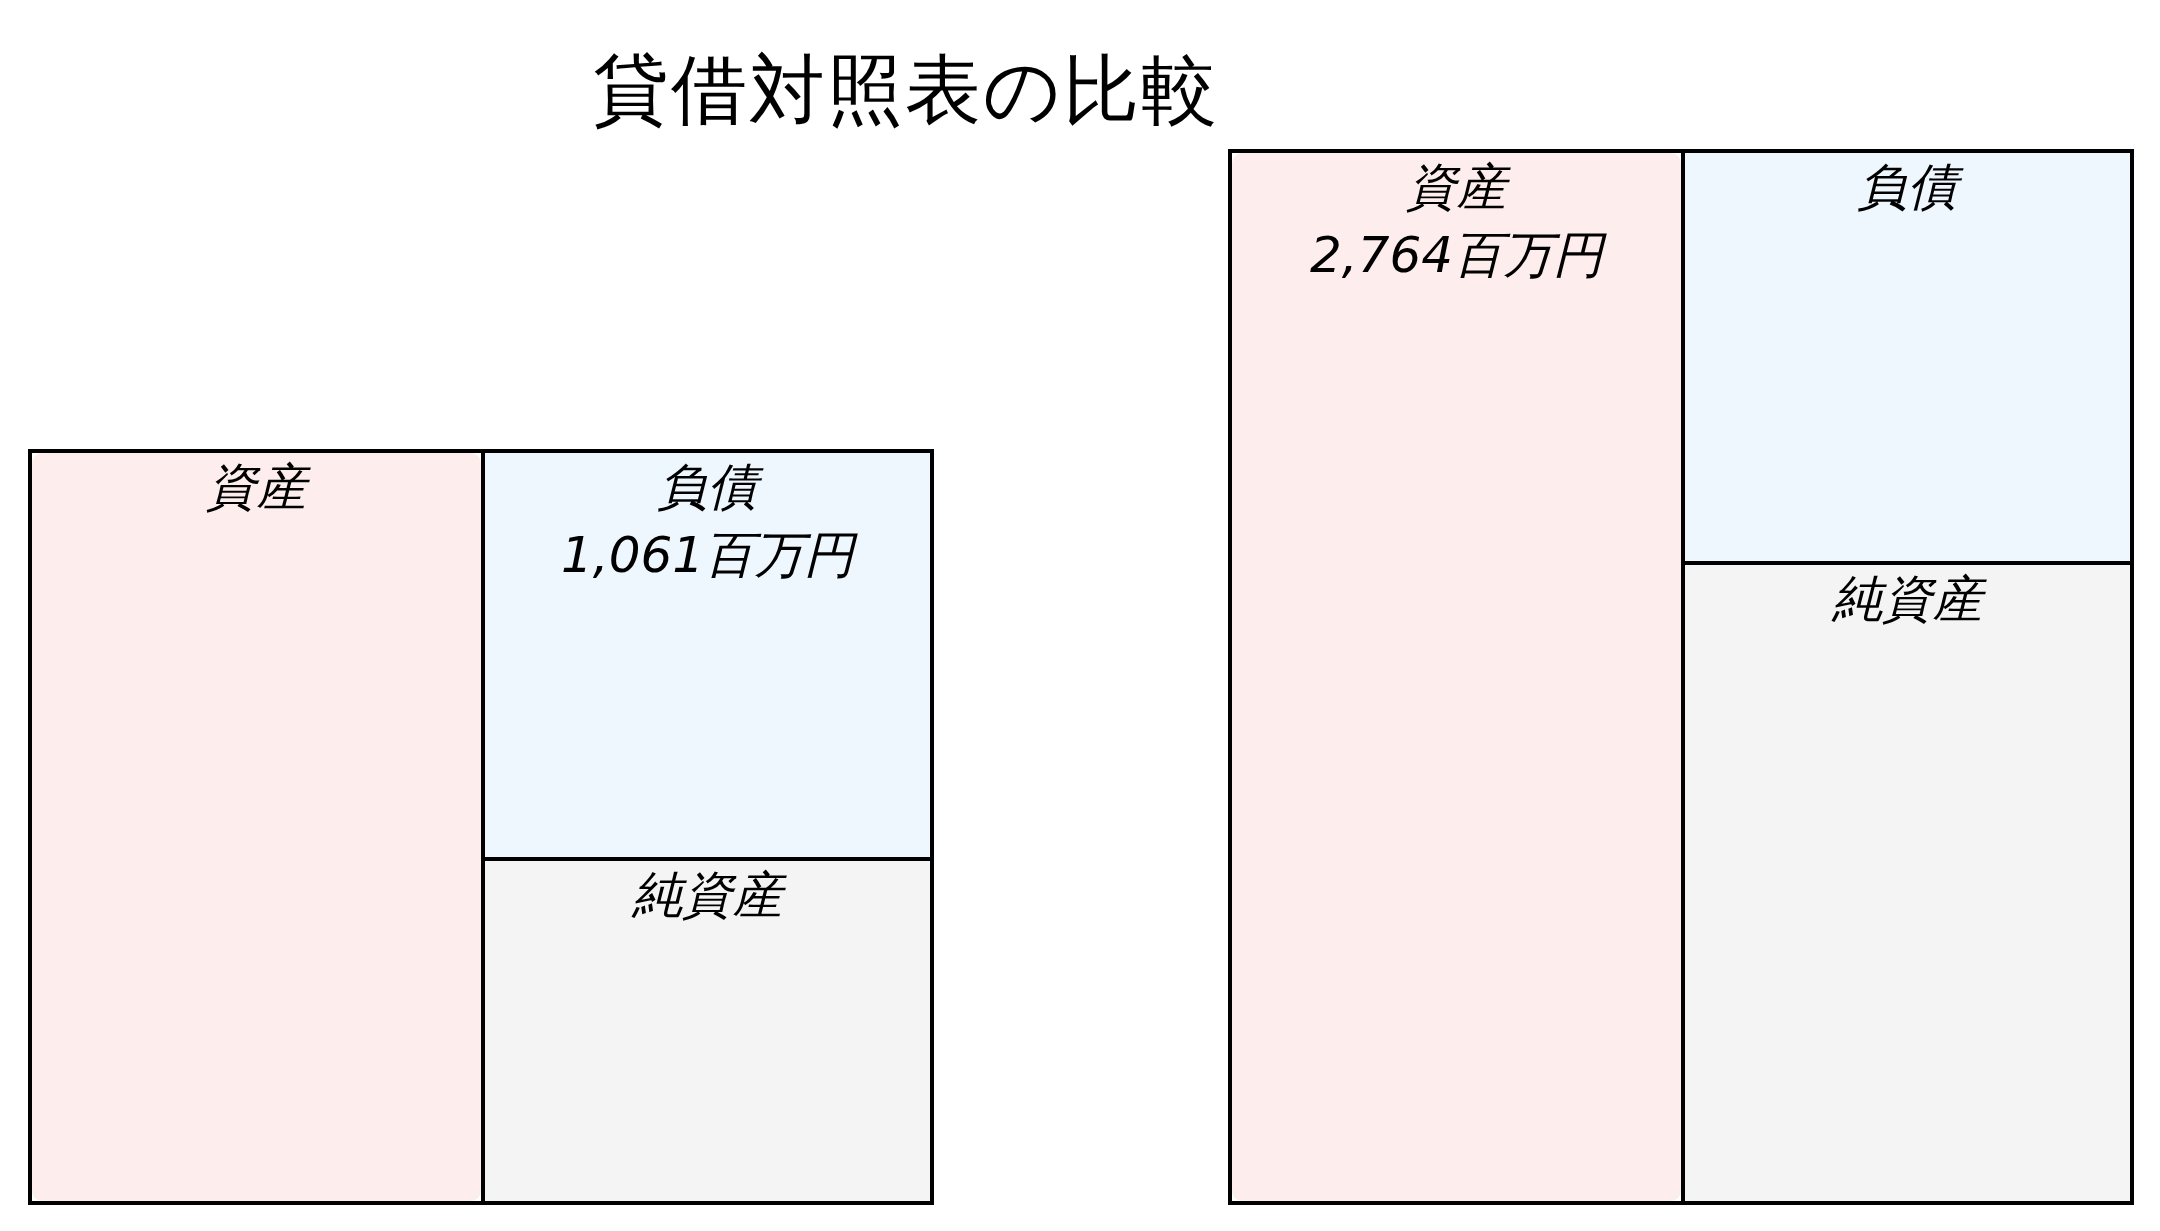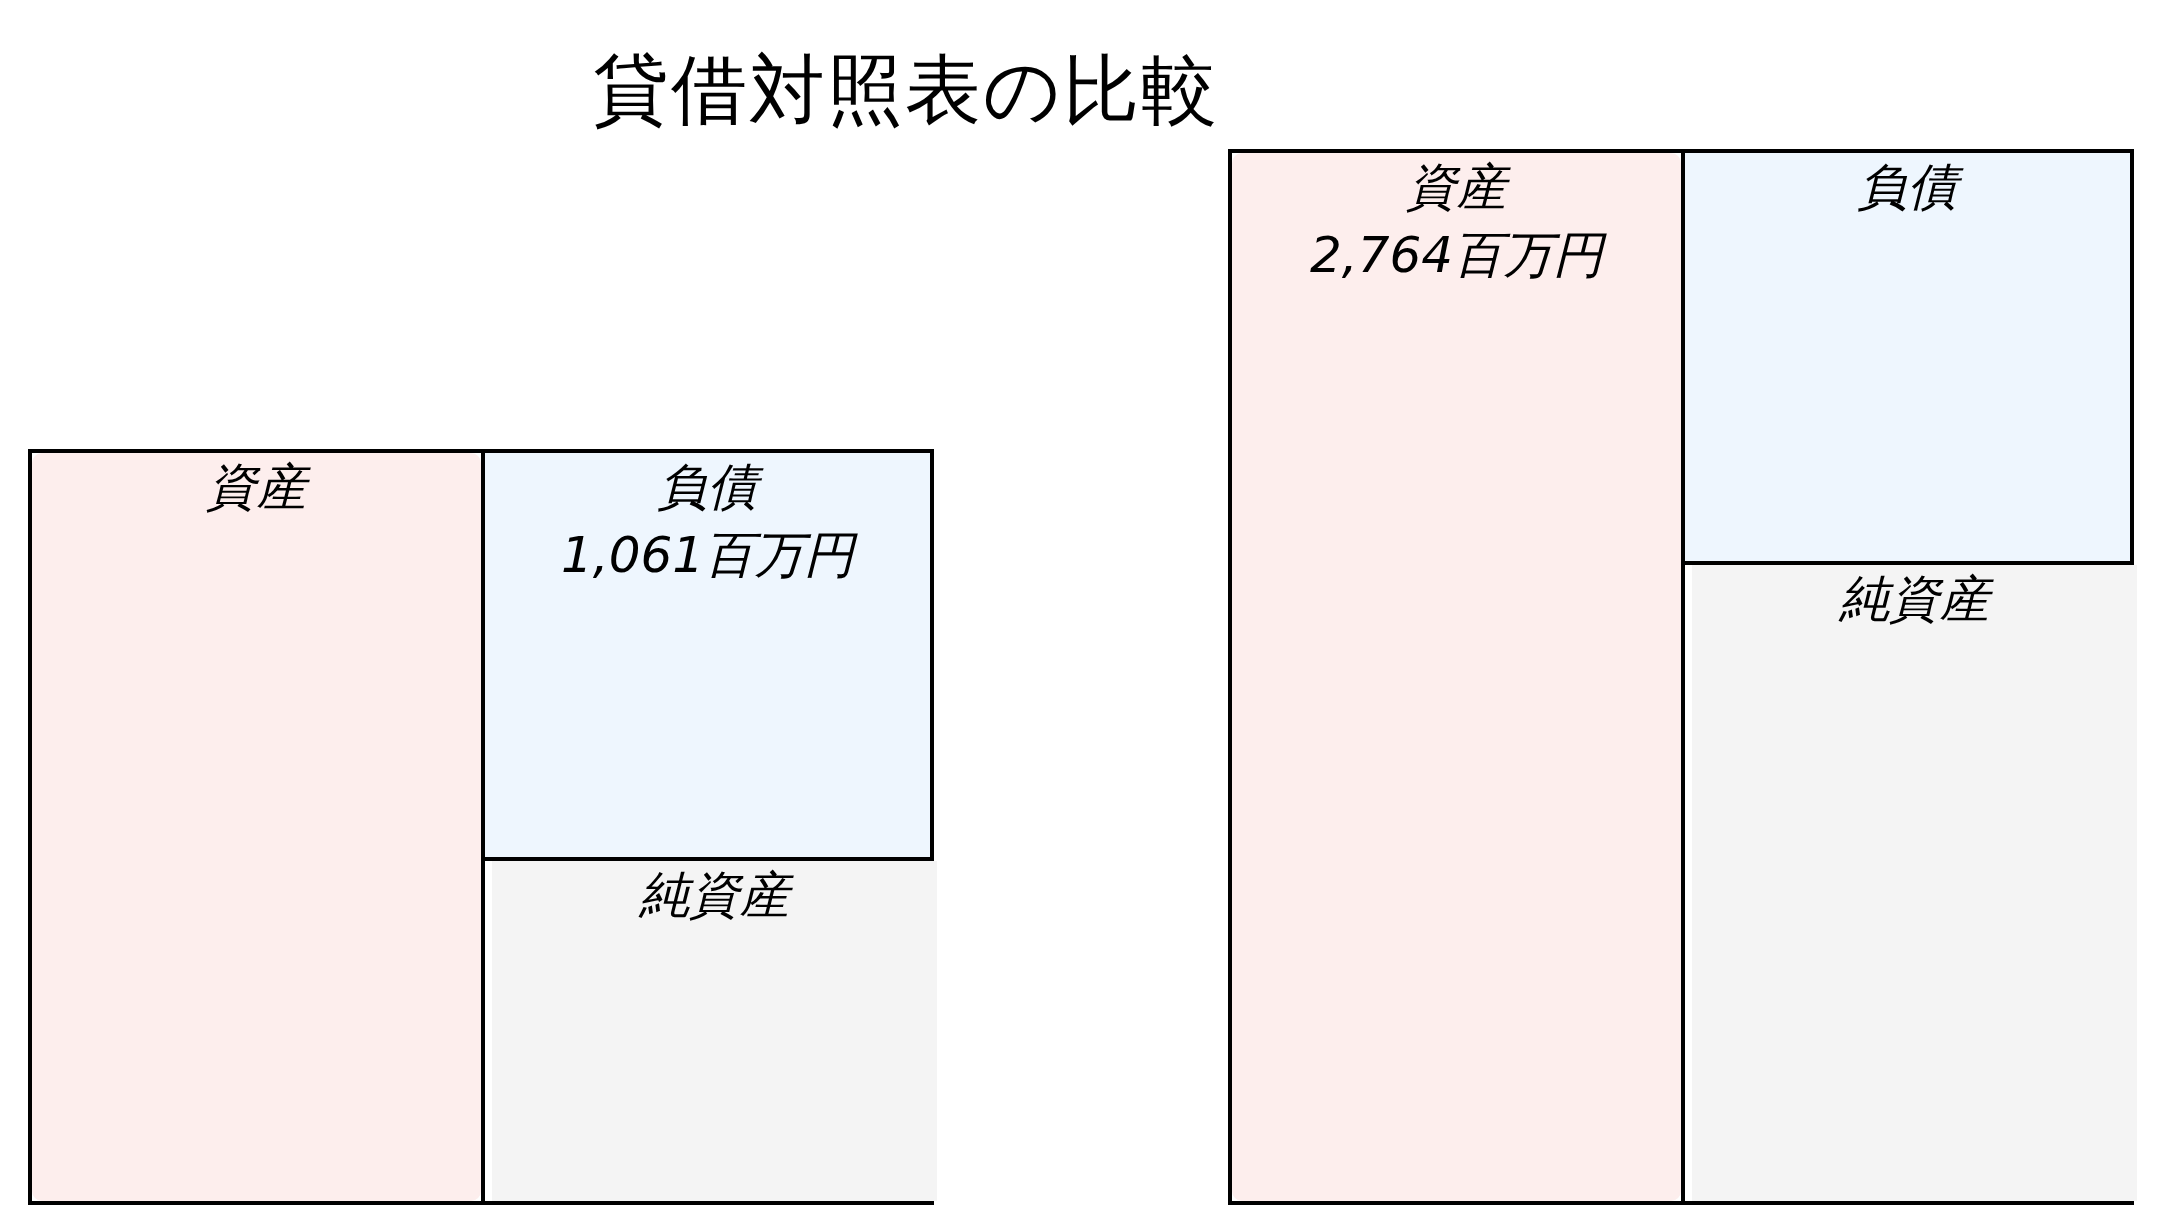--- a/index.html
+++ b/index.html
@@ -44,21 +44,21 @@
     }
     .cell .name,
     .cell .amount {
       display: block;
       font-size: 50px;
       line-height: 68px;
       white-space: nowrap;
     }
     .assets { background: #FDEEED; border-radius: 10px; }
     .liabilities { background: #EEF6FE; }
-    .equity { background: #F4F4F4; margin-left: 7px; }
+    .equity { background: #F4F4F4; }
     .vline {
       position: absolute;
       top: 0;
       bottom: 0;
       width: 4px;
       background: #000000;
     }
     .hline {
       position: absolute;
       height: 4px;

